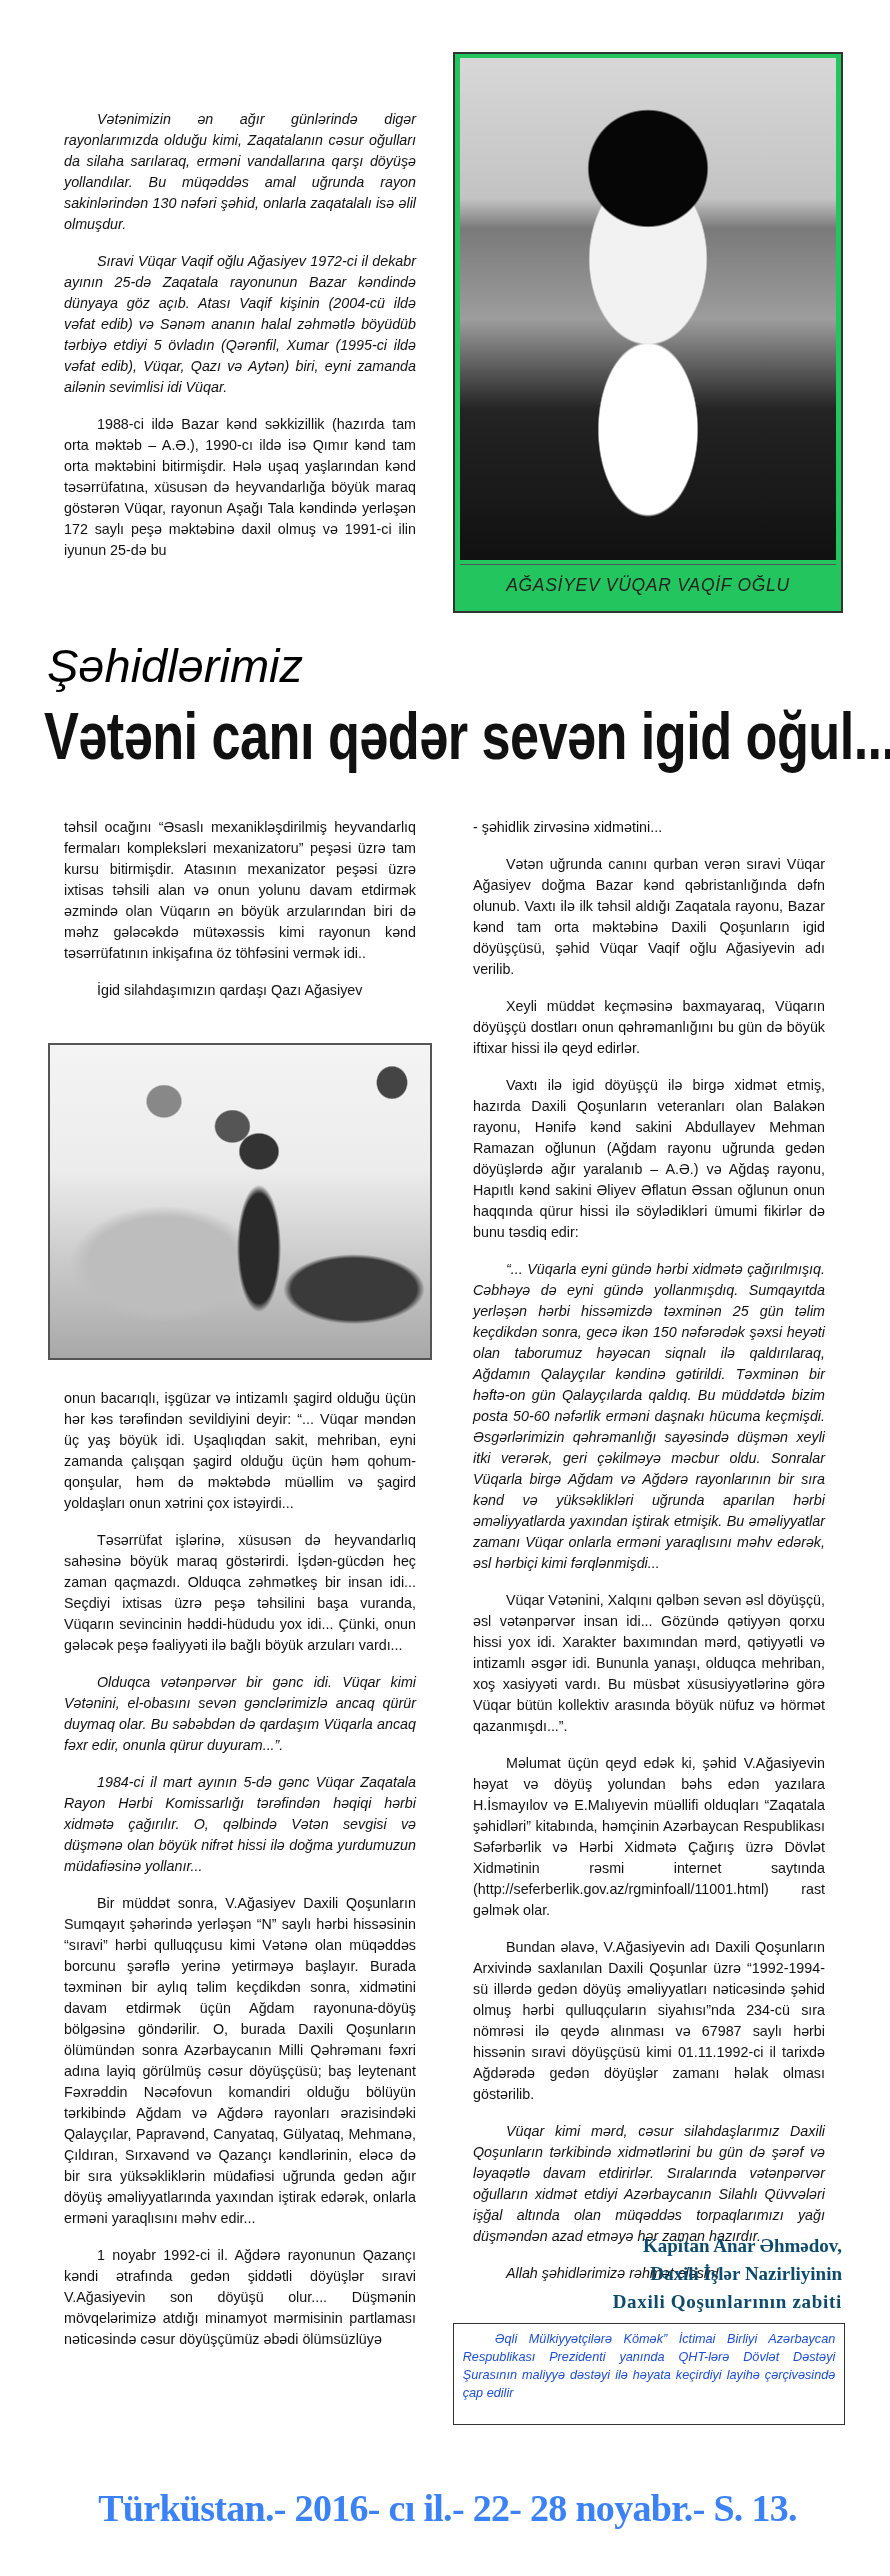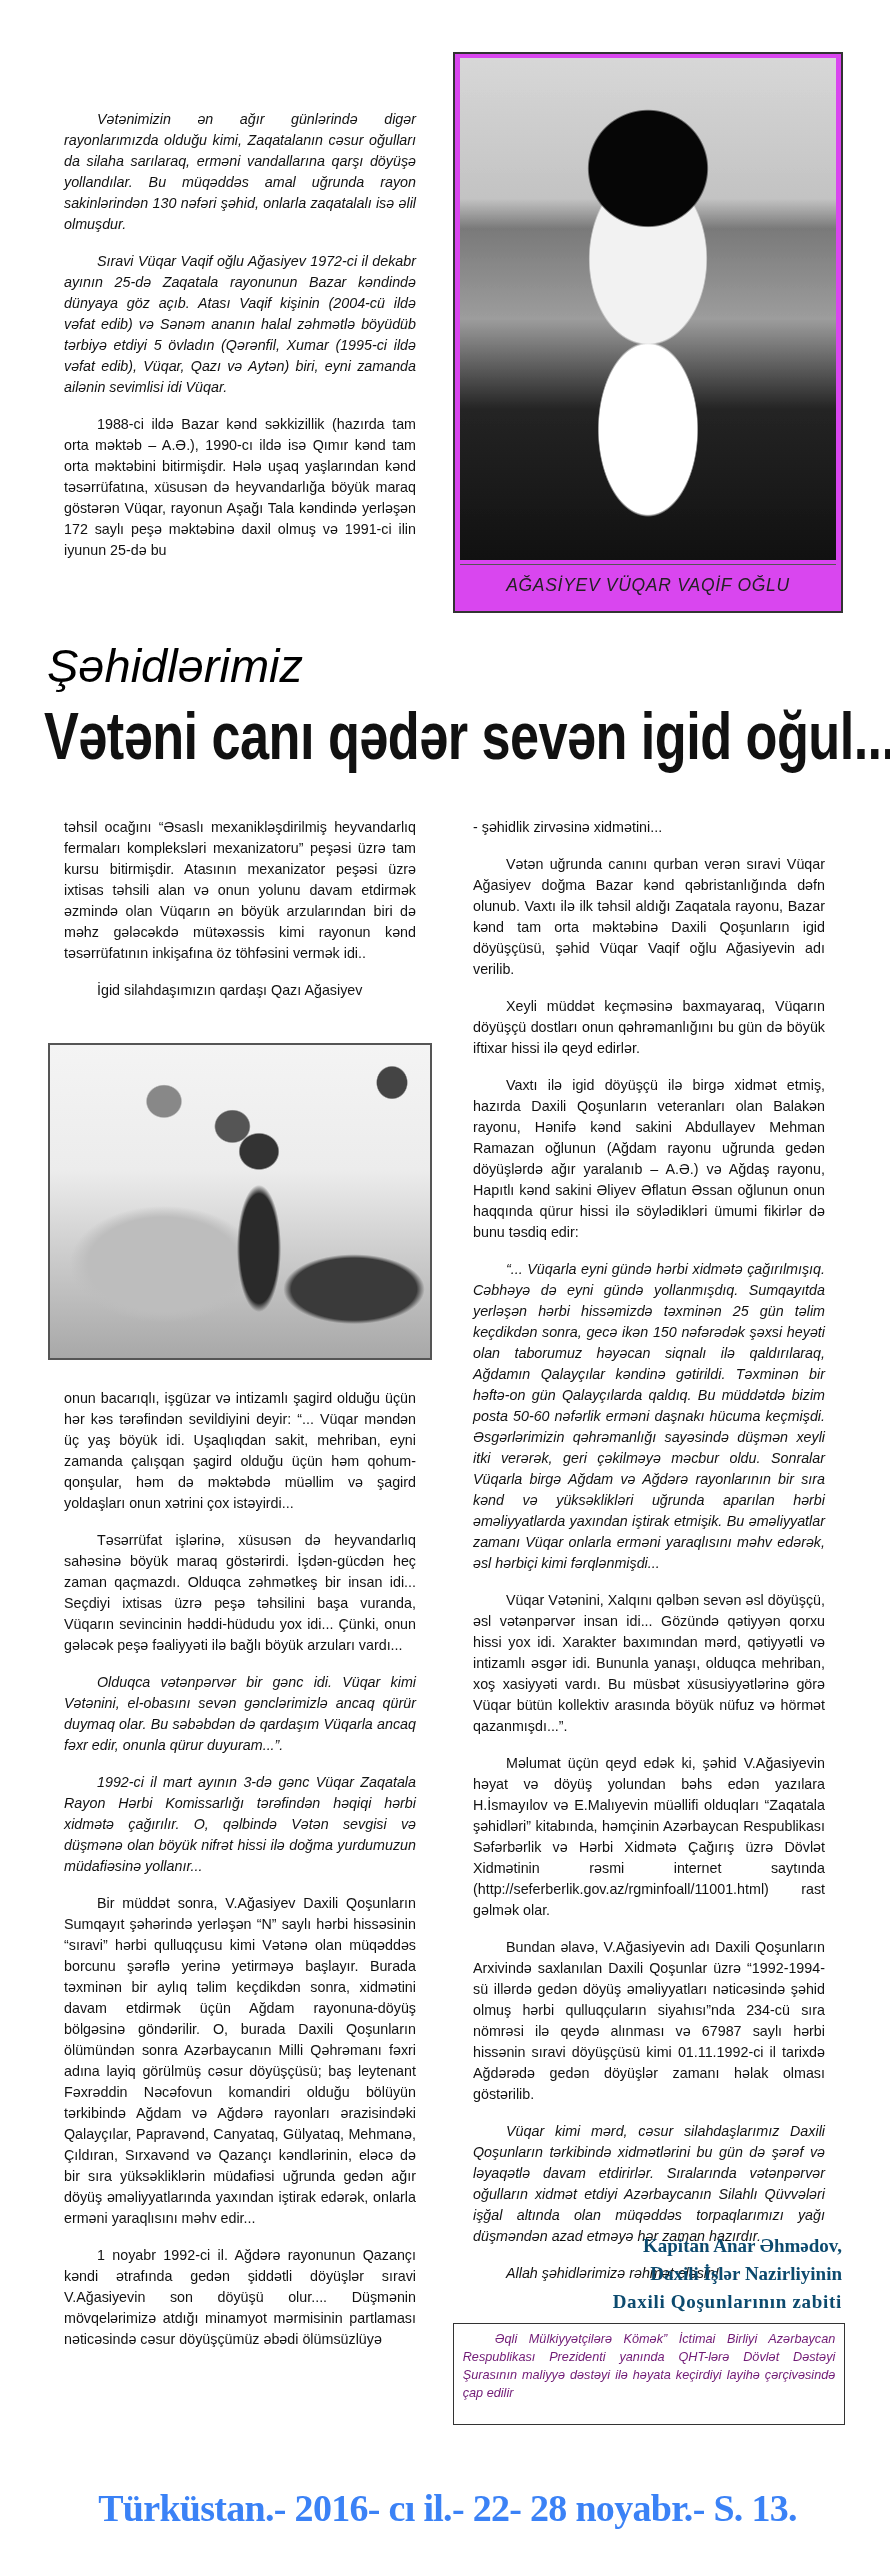--- a/index.html
+++ b/index.html
@@ -23,21 +23,21 @@
   .col p.it { font-style: italic; }
 
   #intro { left: 48px; top: 93px; width: 384px; }
   #col-left { left: 48px; top: 801px; width: 384px; }
   #col-left-2 { left: 48px; top: 1372px; width: 384px; }
   #col-right { left: 457px; top: 801px; width: 384px; }
 
   
   #portrait {
     position: absolute; left: 453px; top: 52px; width: 390px; height: 561px;
-    border: 2.2px double #333; box-sizing: border-box; background: #d946ef;
+    border: 2.2px double #333; box-sizing: border-box; background: #22c55e;
   }
   #portrait .img {
     position: absolute; left: 5.1px; top: 3.6px; right: 5.1px; bottom: 51px;
     background:
       radial-gradient(ellipse 26% 19% at 50% 22%, #111 0 60%, transparent 62%),
       radial-gradient(ellipse 22% 24% at 50% 40%, #e8e8e8 0 70%, transparent 72%),
       radial-gradient(ellipse 20% 26% at 50% 74%, #f6f6f6 0 65%, transparent 67%),
       linear-gradient(180deg, #cfcfcf 0%, #bdbdbd 28%, #7a7a7a 34%, #9a9a9a 52%, #2c2c2c 70%, #1b1b1b 100%);
     filter: contrast(1.1);
   }
@@ -87,21 +87,21 @@
   }
   #signature div { text-align: right; }
   #signature .last { letter-spacing: 0.7px; }
 
   
   #sponsor-box {
     position: absolute; left: 453px; top: 2323px; width: 392px; height: 102px;
     border: 1.5px solid #333; box-sizing: border-box;
     padding: 5.8px 8.7px 0 8.7px;
     font-style: italic; font-size: 12.7px; line-height: 18px;
-    text-align: justify; color: #701a75;
+    text-align: justify; color: #1d4ed8;
   }
   #sponsor-box p { margin: 0; text-indent: 32px; }
 
   
   #citation {
     position: absolute; left: 29px; top: 2485px; width: 837px;
     text-align: center;
     font-family: "Liberation Serif", serif; font-weight: bold;
     font-size: 38px; line-height: 47px; color: #3b82f6;
     letter-spacing: -0.7px;
@@ -128,21 +128,21 @@
     <p class="noindent">təhsil ocağını “Əsaslı mexanikləşdirilmiş heyvandarlıq fermaları kompleksləri mexanizatoru” peşəsi üzrə tam kursu bitirmişdir. Atasının mexanizator peşəsi üzrə ixtisas təhsili alan və onun yolunu davam etdirmək əzmində olan Vüqarın ən böyük arzularından biri də məhz gələcəkdə mütəxəssis kimi rayonun kənd təsərrüfatının inkişafına öz töhfəsini vermək idi..</p>
     <p>İgid silahdaşımızın qardaşı Qazı Ağasiyev</p>
   </div>
 
 <div id="group-photo"></div>
 
 <div id="col-left-2" class="col">
     <p class="noindent">onun bacarıqlı, işgüzar və intizamlı şagird olduğu üçün hər kəs tərəfindən sevildiyini deyir: “... Vüqar məndən üç yaş böyük idi. Uşaqlıqdan sakit, mehriban, eyni zamanda çalışqan şagird olduğu üçün həm qohum-qonşular, həm də məktəbdə müəllim və şagird yoldaşları onun xətrini çox istəyirdi...</p>
     <p>Təsərrüfat işlərinə, xüsusən də heyvandarlıq sahəsinə böyük maraq göstərirdi. İşdən-gücdən heç zaman qaçmazdı. Olduqca zəhmətkeş bir insan idi... Seçdiyi ixtisas üzrə peşə təhsilini başa vuranda, Vüqarın sevincinin həddi-hüdudu yox idi... Çünki, onun gələcək peşə fəaliyyəti ilə bağlı böyük arzuları vardı...</p>
     <p class="it">Olduqca vətənpərvər bir gənc idi. Vüqar kimi Vətənini, el-obasını sevən gənclərimizlə ancaq qürür duymaq olar. Bu səbəbdən də qardaşım Vüqarla ancaq fəxr edir, onunla qürur duyuram...”.</p>
-    <p class="it">1992-ci il mart ayının 3-də gənc Vüqar Zaqatala Rayon Hərbi Komissarlığı tərəfindən həqiqi hərbi xidmətə çağırılır. O, qəlbində Vətən sevgisi və düşmənə olan böyük nifrət hissi ilə doğma yurdumuzun müdafiəsinə yollanır...</p>
+    <p class="it">1984-ci il mart ayının 5-də gənc Vüqar Zaqatala Rayon Hərbi Komissarlığı tərəfindən həqiqi hərbi xidmətə çağırılır. O, qəlbində Vətən sevgisi və düşmənə olan böyük nifrət hissi ilə doğma yurdumuzun müdafiəsinə yollanır...</p>
     <p>Bir müddət sonra, V.Ağasiyev Daxili Qoşunların Sumqayıt şəhərində yerləşən “N” saylı hərbi hissəsinin “sıravi” hərbi qulluqçusu kimi Vətənə olan müqəddəs borcunu şərəflə yerinə yetirməyə başlayır. Burada təxminən bir aylıq təlim keçdikdən sonra, xidmətini davam etdirmək üçün Ağdam rayonuna-döyüş bölgəsinə göndərilir. O, burada Daxili Qoşunların ölümündən sonra Azərbaycanın Milli Qəhrəmanı fəxri adına layiq görülmüş cəsur döyüşçüsü; baş leytenant Fəxrəddin Nəcəfovun komandiri olduğu bölüyün tərkibində Ağdam və Ağdərə rayonları ərazisindəki Qalayçılar, Papravənd, Canyataq, Gülyataq, Mehmanə, Çıldıran, Sırxavənd və Qazançı kəndlərinin, eləcə də bir sıra yüksəkliklərin müdafiəsi uğrunda gedən ağır döyüş əməliyyatlarında yaxından iştirak edərək, onlarla erməni yaraqlısını məhv edir...</p>
     <p>1 noyabr 1992-ci il. Ağdərə rayonunun Qazançı kəndi ətrafında gedən şiddətli döyüşlər sıravi V.Ağasiyevin son döyüşü olur.... Düşmənin mövqelərimizə atdığı minamyot mərmisinin partlaması nəticəsində cəsur döyüşçümüz əbədi ölümsüzlüyə</p>
   </div>
 
 <div id="col-right" class="col">
     <p class="noindent">- şəhidlik zirvəsinə xidmətini...</p>
     <p>Vətən uğrunda canını qurban verən sıravi Vüqar Ağasiyev doğma Bazar kənd qəbristanlığında dəfn olunub. Vaxtı ilə ilk təhsil aldığı Zaqatala rayonu, Bazar kənd tam orta məktəbinə Daxili Qoşunların igid döyüşçüsü, şəhid Vüqar Vaqif oğlu Ağasiyevin adı verilib.</p>
     <p>Xeyli müddət keçməsinə baxmayaraq, Vüqarın döyüşçü dostları onun qəhrəmanlığını bu gün də böyük iftixar hissi ilə qeyd edirlər.</p>
     <p>Vaxtı ilə igid döyüşçü ilə birgə xidmət etmiş, hazırda Daxili Qoşunların veteranları olan Balakən rayonu, Hənifə kənd sakini Abdullayev Mehman Ramazan oğlunun (Ağdam rayonu uğrunda gedən döyüşlərdə ağır yaralanıb – A.Ə.) və Ağdaş rayonu, Hapıtlı kənd sakini Əliyev Əflatun Əssan oğlunun onun haqqında qürur hissi ilə söylədikləri ümumi fikirlər də bunu təsdiq edir:</p>
     <p class="it">“... Vüqarla eyni gündə hərbi xidmətə çağırılmışıq. Cəbhəyə də eyni gündə yollanmışdıq. Sumqayıtda yerləşən hərbi hissəmizdə təxminən 25 gün təlim keçdikdən sonra, gecə ikən 150 nəfərədək şəxsi heyəti olan taborumuz həyəcan siqnalı ilə qaldırılaraq, Ağdamın Qalayçılar kəndinə gətirildi. Təxminən bir həftə-on gün Qalayçılarda qaldıq. Bu müddətdə bizim posta 50-60 nəfərlik erməni daşnakı hücuma keçmişdi. Əsgərlərimizin qəhrəmanlığı sayəsində düşmən xeyli itki verərək, geri çəkilməyə məcbur oldu. Sonralar Vüqarla birgə Ağdam və Ağdərə rayonlarının bir sıra kənd və yüksəklikləri uğrunda aparılan hərbi əməliyyatlarda yaxından iştirak etmişik. Bu əməliyyatlar zamanı Vüqar onlarla erməni yaraqlısını məhv edərək, əsl hərbiçi kimi fərqlənmişdi...</p>

